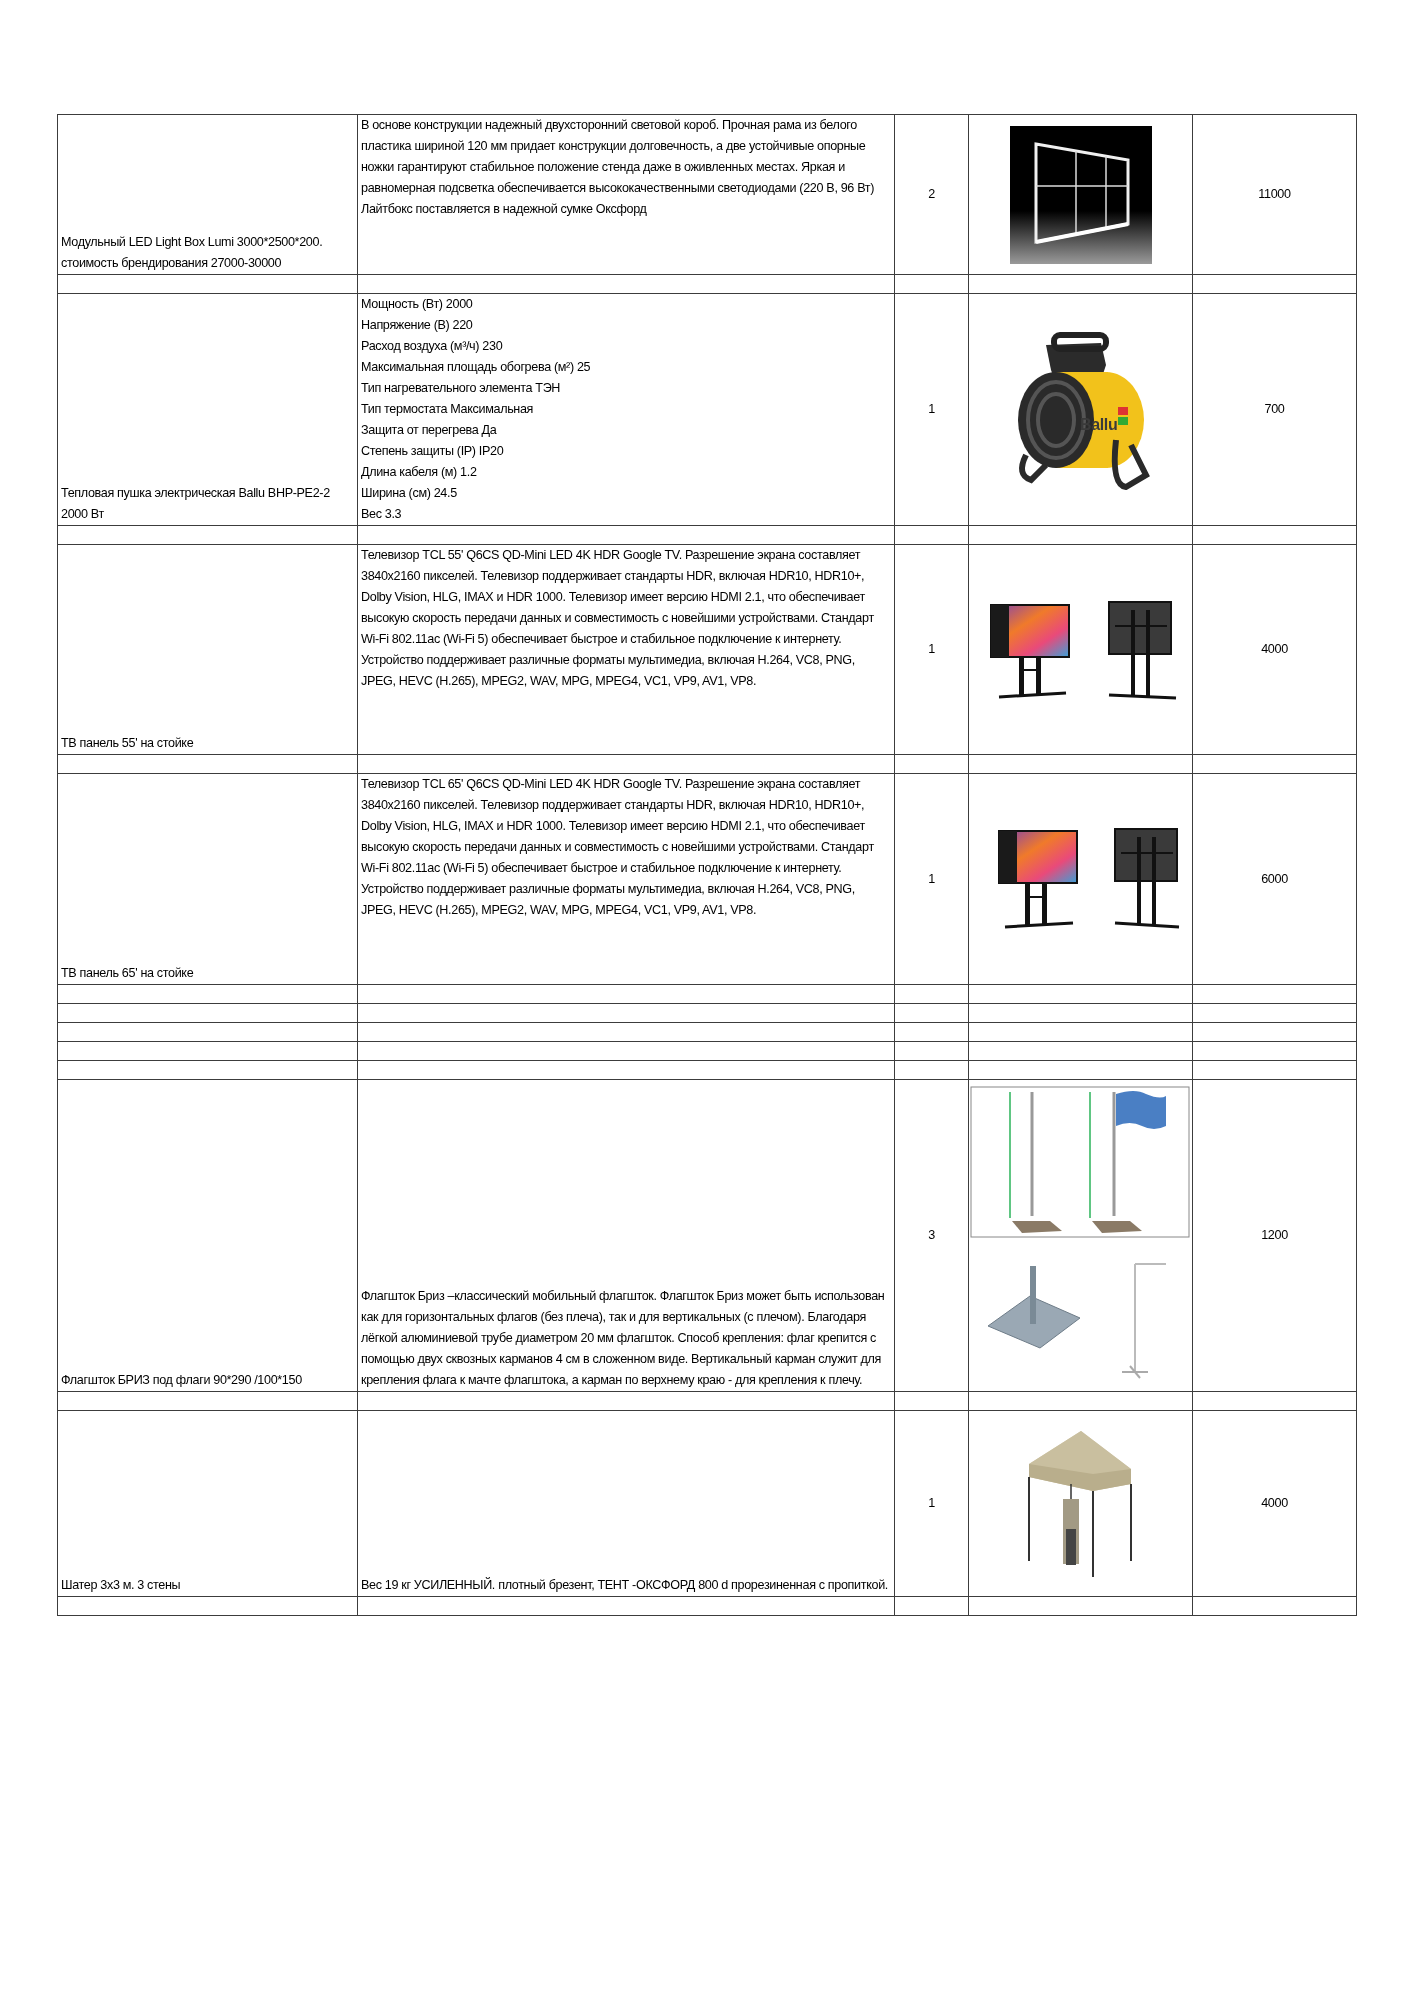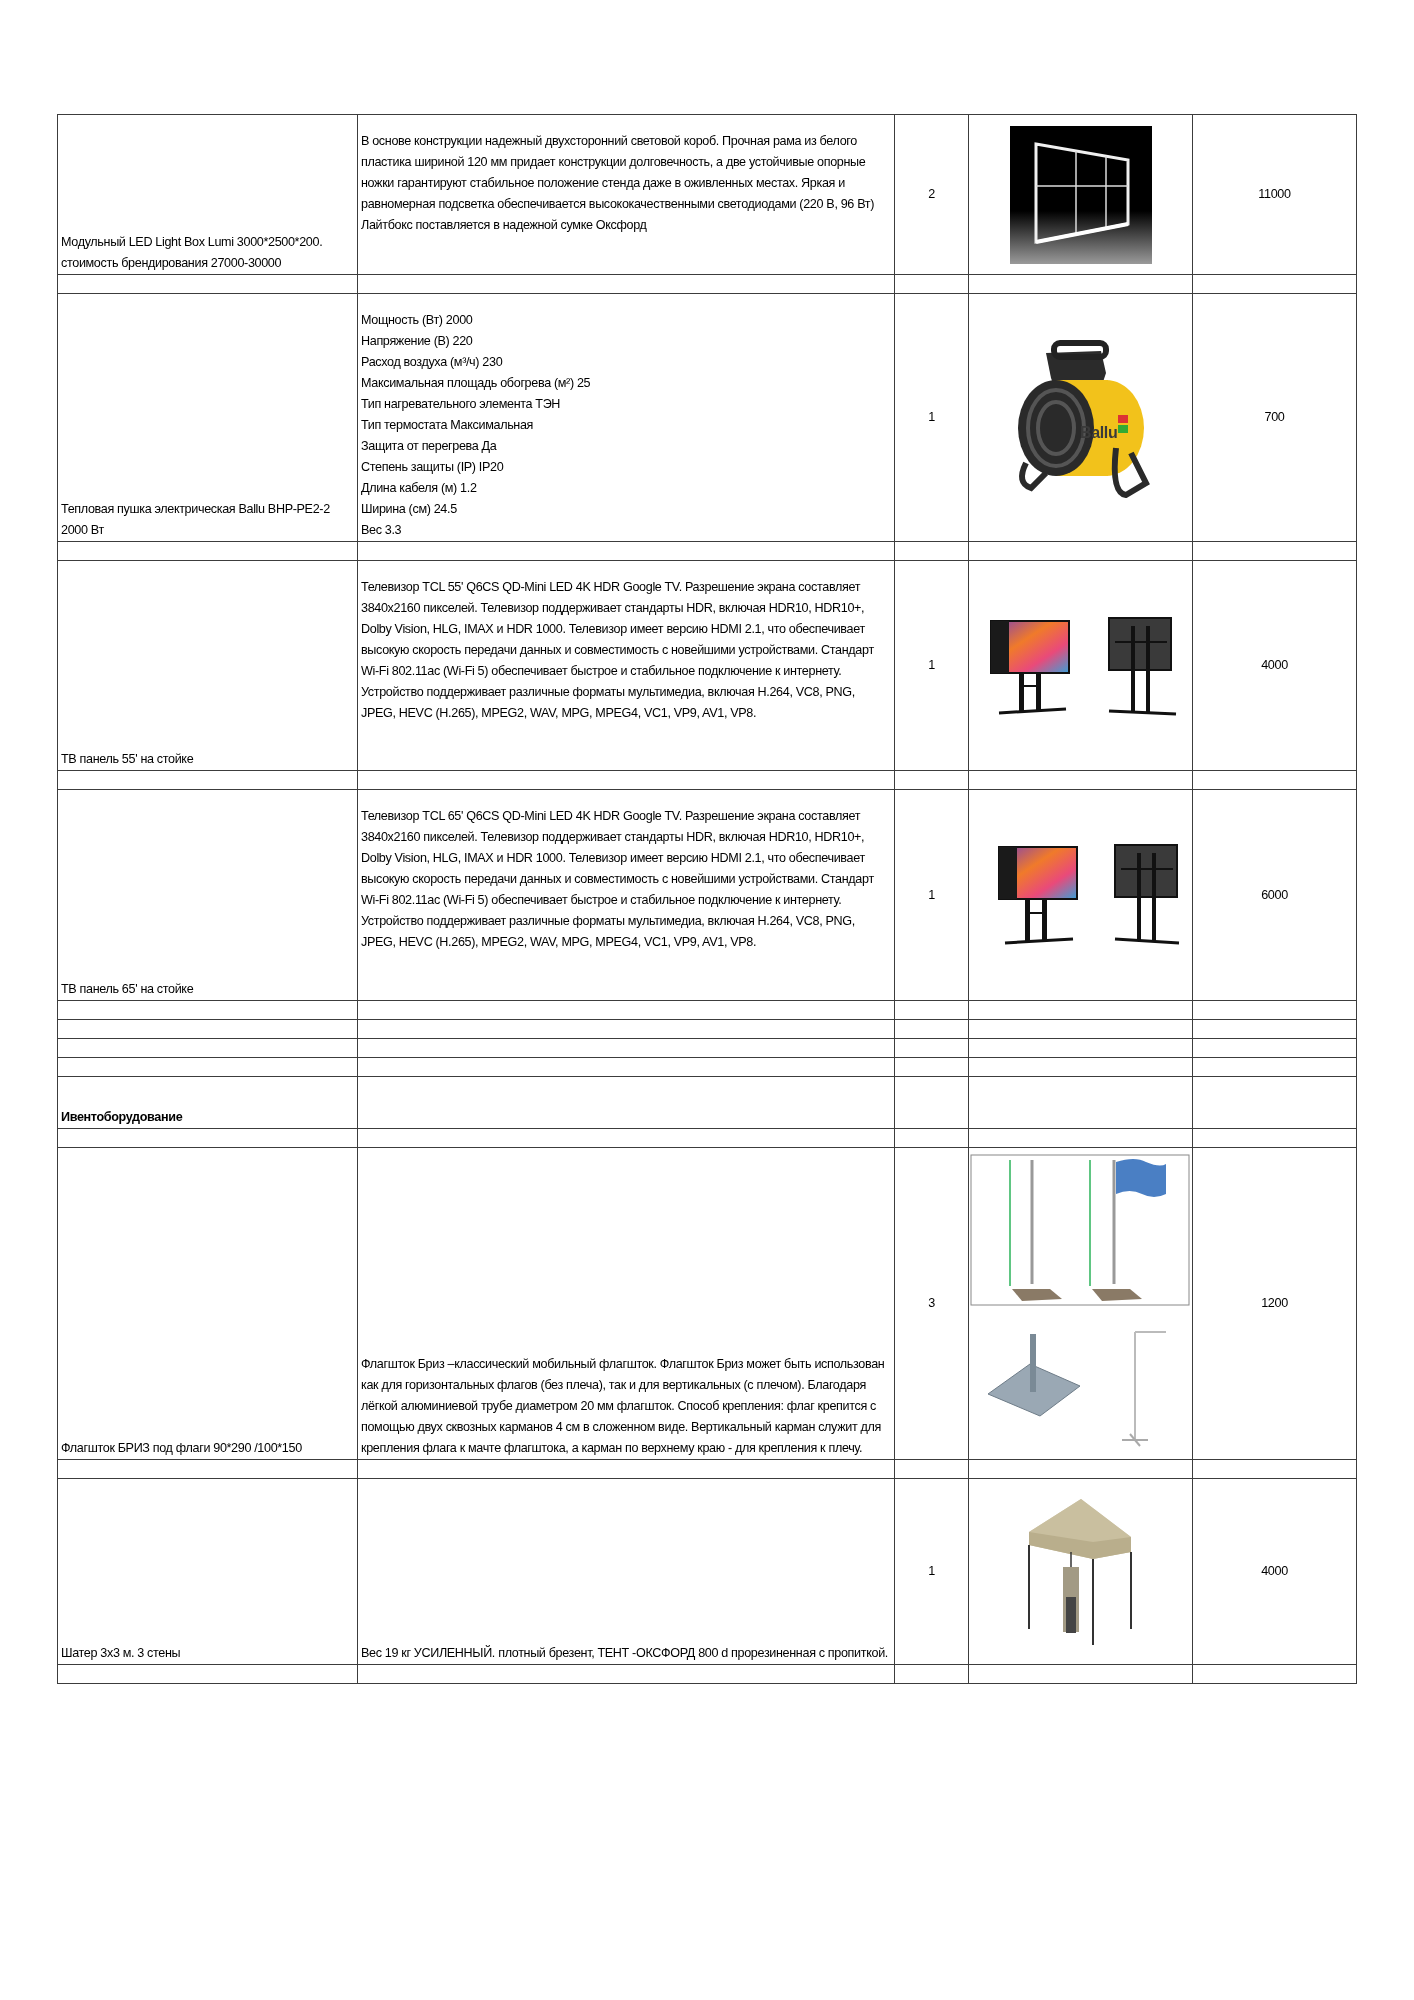--- a/index.html
+++ b/index.html
@@ -2,21 +2,21 @@
 <html><head>
 <meta charset="utf-8">
 <style>
   html, body { margin: 0; padding: 0; background: #ffffff; }
   body { width: 1414px; height: 2000px; position: relative; overflow: hidden;
          font-family: "Liberation Sans", "DejaVu Sans", sans-serif; color: #000; }
   .tbl { position: absolute; left: 57px; top: 114px; width: 1299px;
          border-collapse: collapse; table-layout: fixed; }
   .tbl td { border: 1.6px solid #3c3c3c; padding: 0 3px; vertical-align: bottom;
             font-size: 12.6px; line-height: 21px; letter-spacing: -0.35px; }
-  .tbl td.desc { vertical-align: top; padding-top: 16px; }
+  .tbl td.desc { vertical-align: top; padding-top: 0; }
   .tbl td.num, .tbl td.price { text-align: center; vertical-align: middle; }
   .tbl td.img { vertical-align: middle; text-align: center; padding: 0; }
   .spacer td { height: 18px; }
   .bold { font-weight: bold; }
   .desc-line { display: block; white-space: normal; }
   svg { display: block; margin: 0 auto; }
 </style>
 </head>
 <body>
 
@@ -200,27 +200,20 @@
         <td></td>
       </tr>
     <tr class="spacer">
         <td></td>
         <td></td>
         <td></td>
         <td></td>
         <td></td>
       </tr>
 
-    <tr style="height:52px">
-      <td class="bold">Ивентоборудование</td>
-      <td></td>
-        <td></td>
-        <td></td>
-        <td></td>
-    </tr>
     <tr class="spacer">
         <td></td>
         <td></td>
         <td></td>
         <td></td>
         <td></td>
       </tr>
 
     <tr style="height:312px">
       <td>Флагшток БРИЗ под флаги 90*290 /100*150</td>

